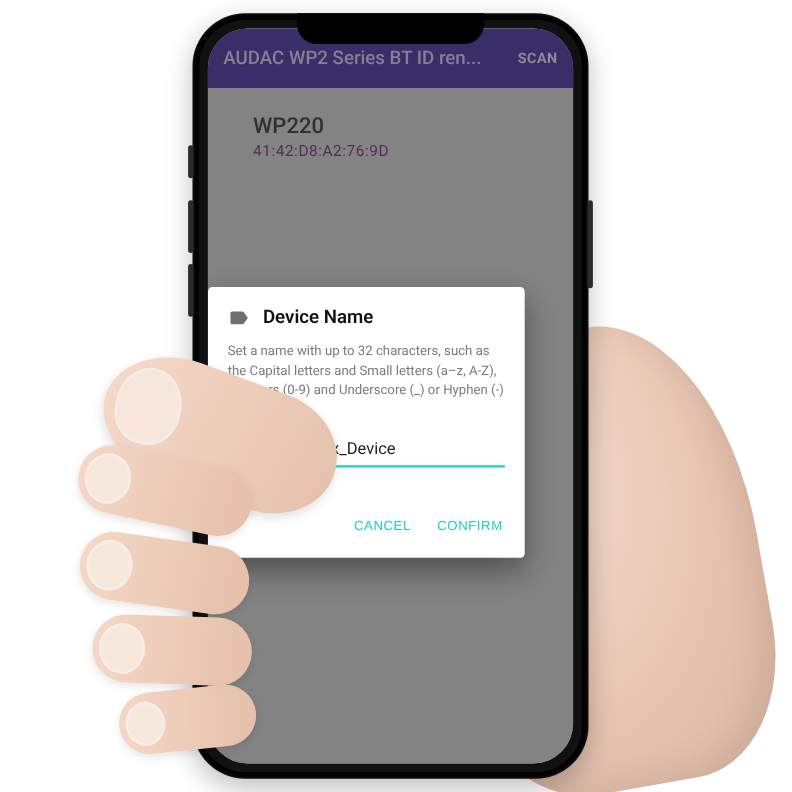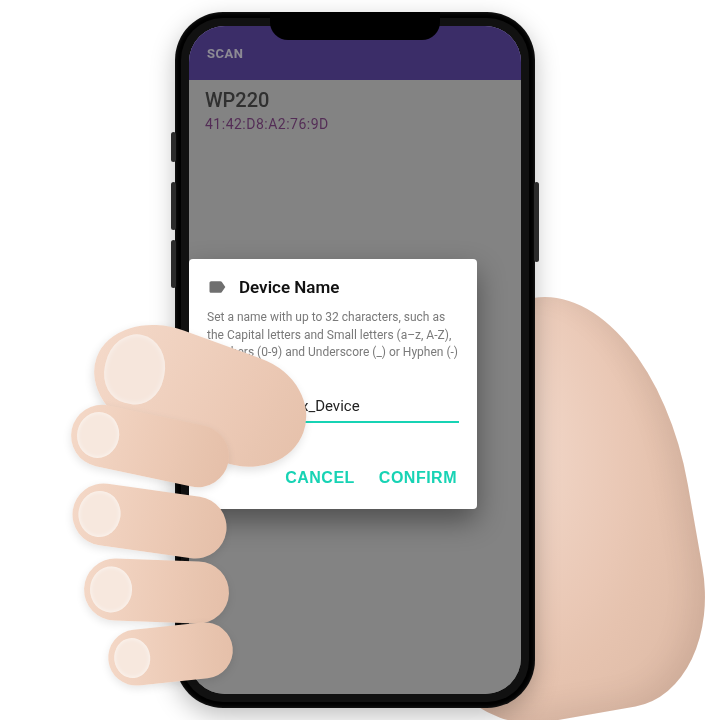--- a/index.html
+++ b/index.html
@@ -67,21 +67,21 @@
   }
   .appbar .scan {
     font-size: 13px;
     font-weight: 700;
     letter-spacing: 0.5px;
     color: #eee8ff;
     padding: 6px 4px;
   }
 
   
-  .content { padding: 8px 16px; }
+  .content { padding: 22px 16px; margin-left: 25px; }
   .device-name { font-size: 20px; font-weight: 500; color: #222; }
   .device-mac { font-size: 14px; color: #701a75; margin-top: 4px; letter-spacing: 0.5px; }
 
   
   .scrim {
     position: absolute;
     inset: 0;
     background: rgba(60,60,60,0.55);
     display: flex;
     align-items: center;
@@ -114,22 +114,22 @@
     font-family: inherit;
   }
   .dialog-actions {
     display: flex;
     justify-content: flex-end;
     gap: 20px;
     margin-top: 40px;
     padding-bottom: 8px;
   }
   .dialog-actions .act {
-    font-size: 16px;
-    font-weight: 700;
+    font-size: 12px;
+    font-weight: 400;
     letter-spacing: 0.5px;
     color: #17d3b4;
     background: none;
     border: none;
     cursor: pointer;
     padding: 6px 2px;
   }
 
   
   .hand {
@@ -206,20 +206,21 @@
 
   <div class="phone">
     <div class="side-btn side-l1"></div>
     <div class="side-btn side-l2"></div>
     <div class="side-btn side-l3"></div>
     <div class="side-btn side-r1"></div>
     <div class="bezel"></div>
     <div class="screen">
 
       <div class="appbar">
+        <div class="title">AUDAC WP2 Series BT ID ren...</div>
         <div class="scan">SCAN</div>
       </div>
 
       <div class="content">
         <div class="device-name">WP220</div>
         <div class="device-mac">41:42:D8:A2:76:9D</div>
       </div>
 
       <div class="scrim">
         <div class="dialog">

